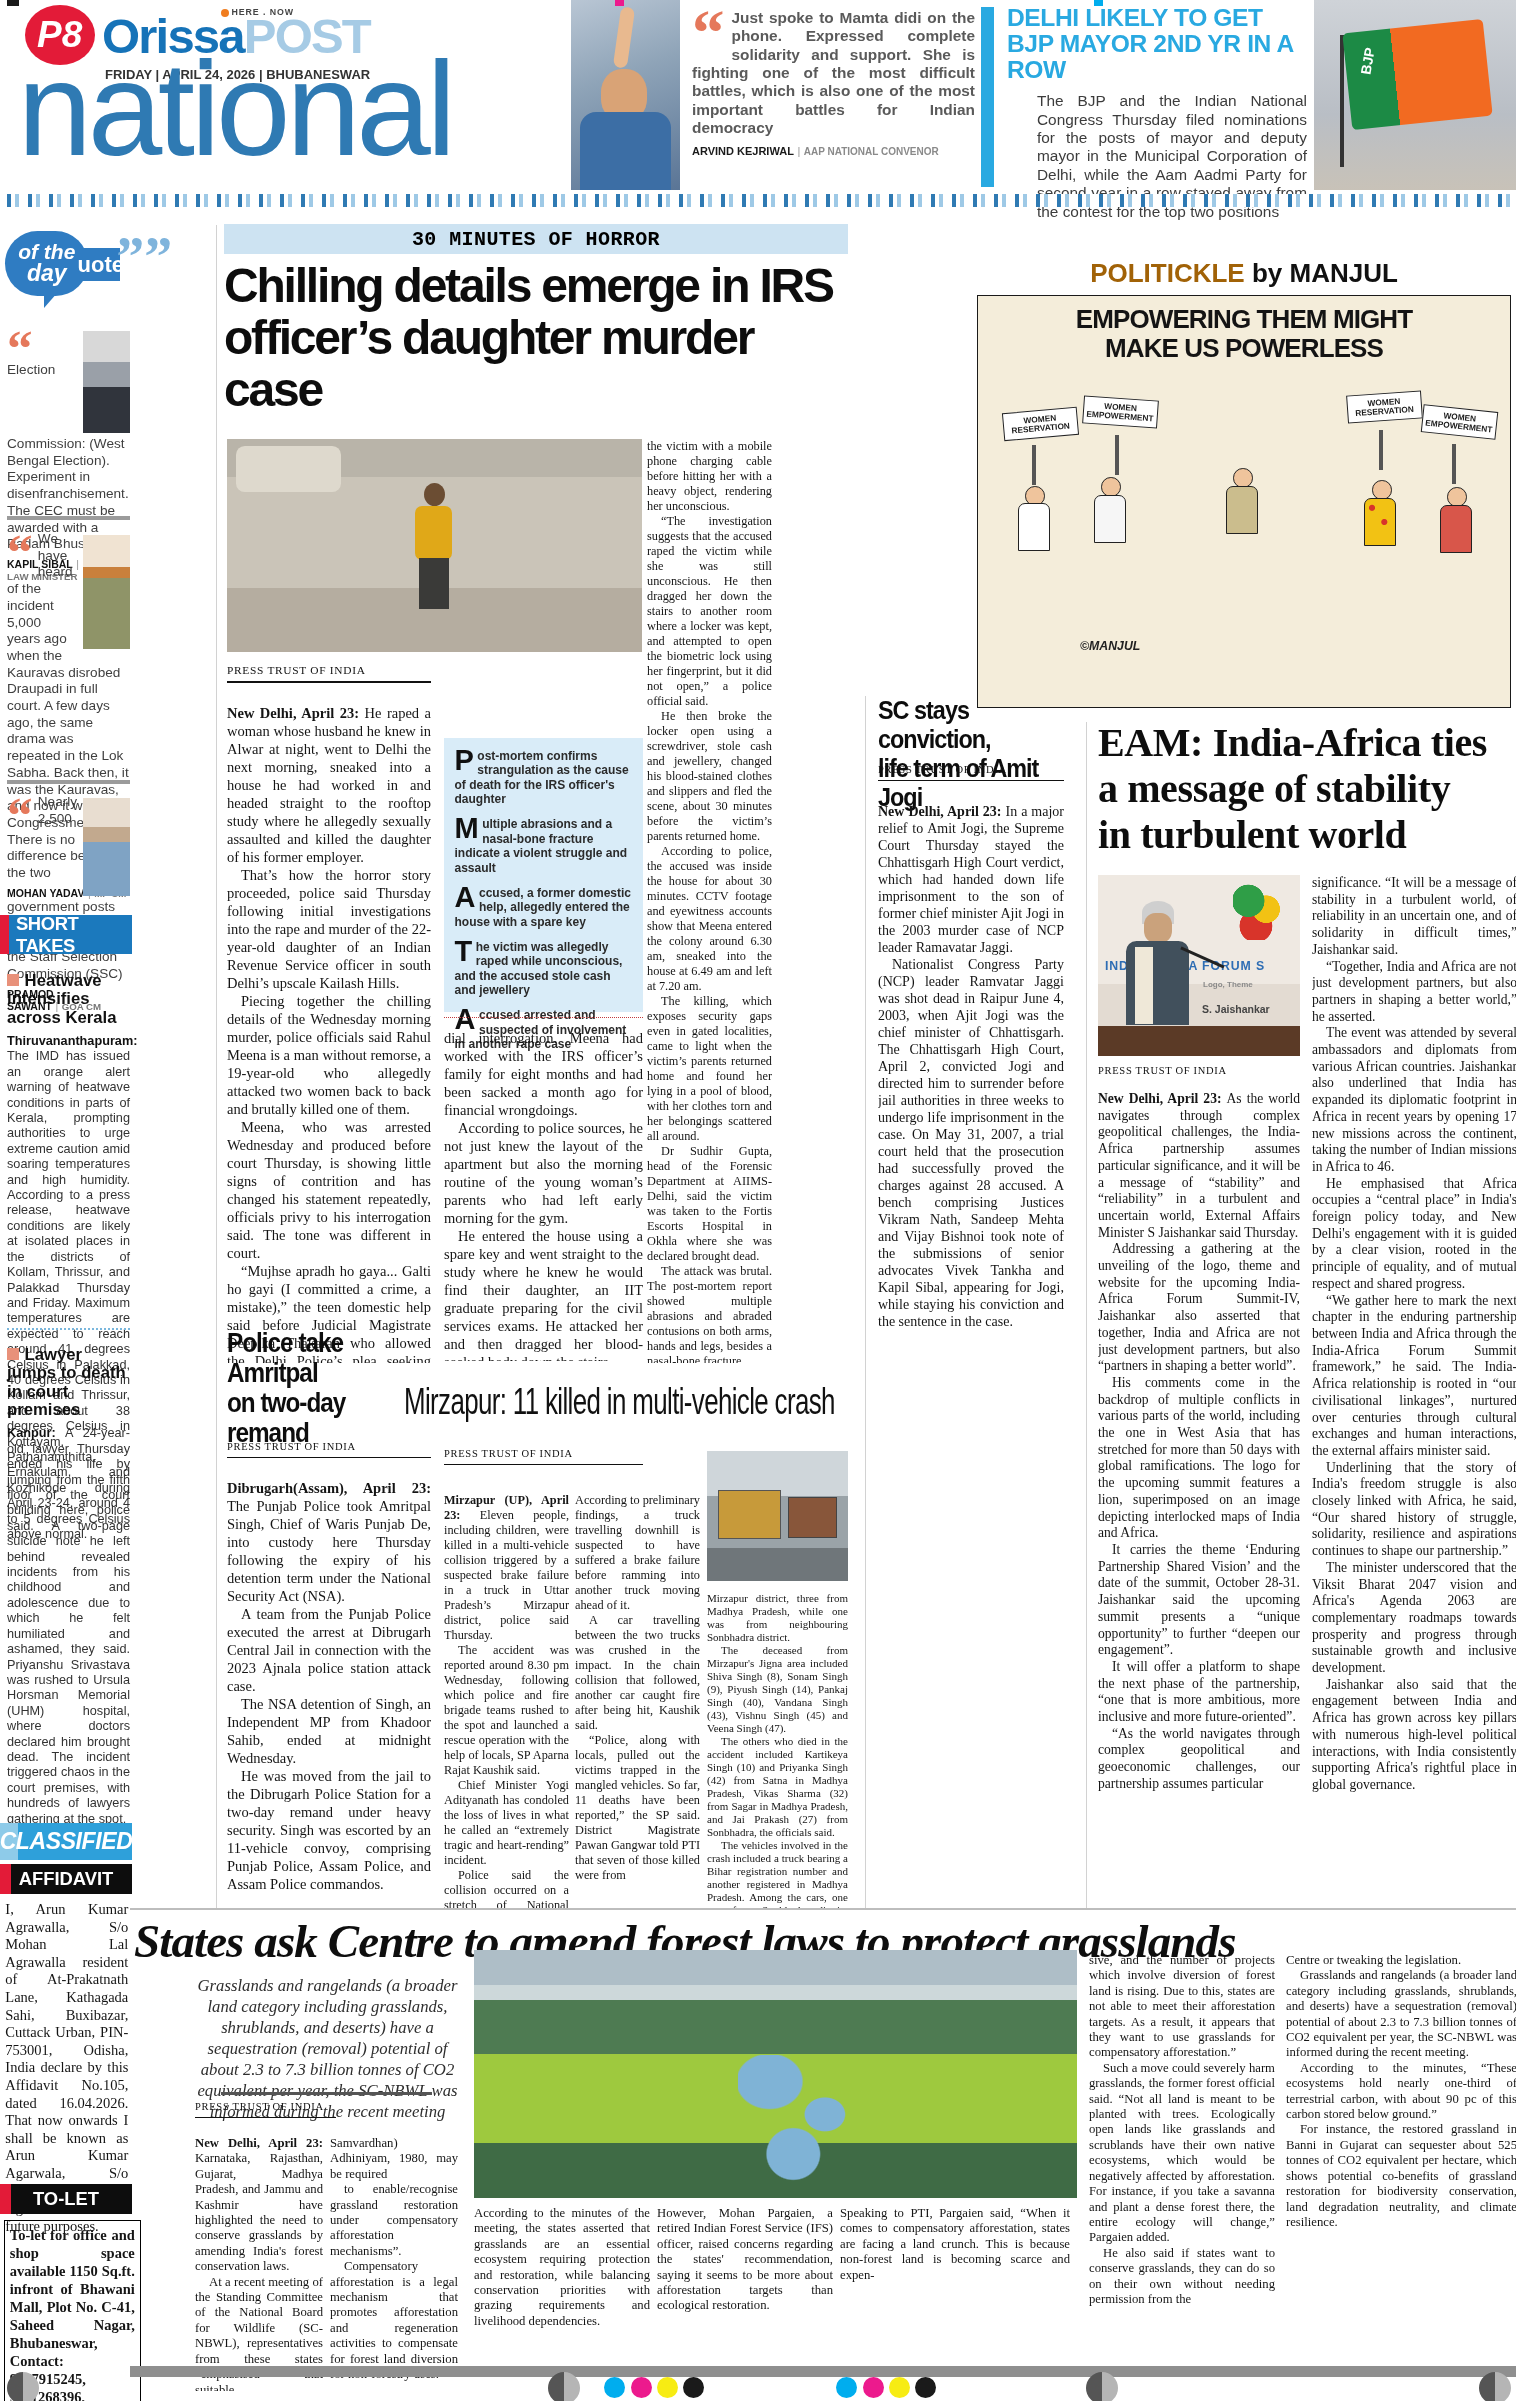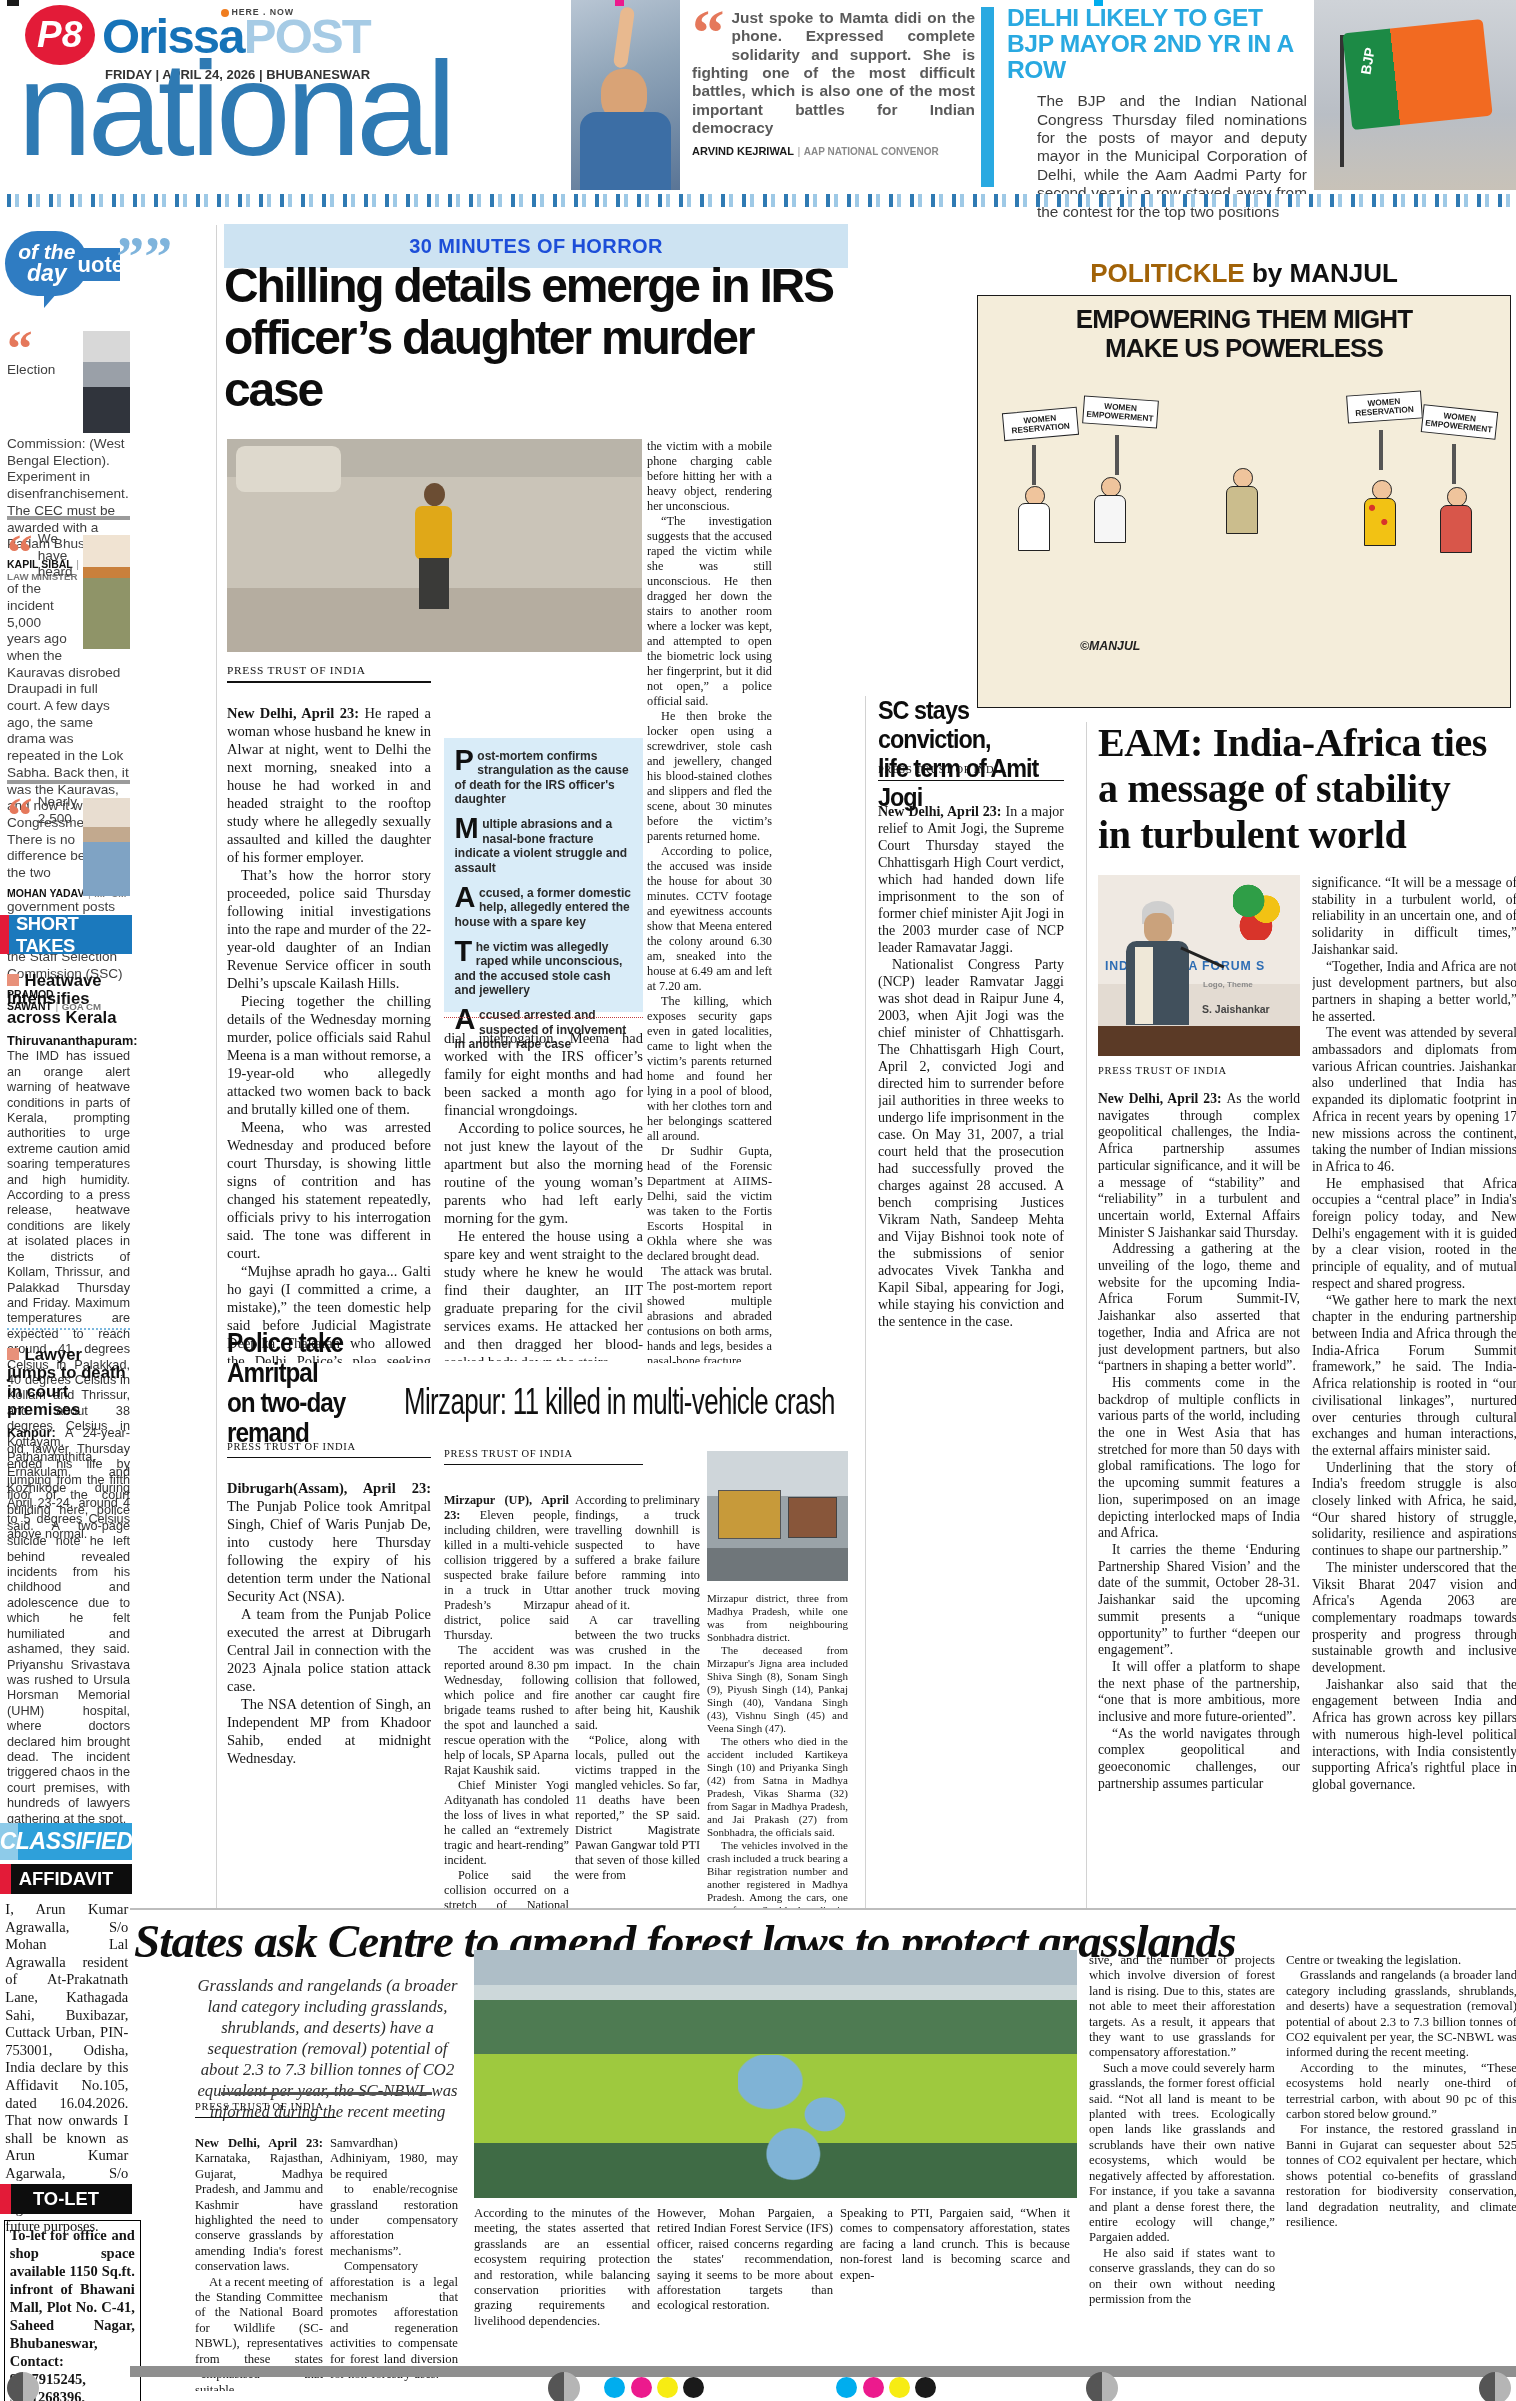--- a/index.html
+++ b/index.html
@@ -66,22 +66,22 @@
   .stbody b{color:#111;}
   .dotdiv{border-top:2.6px dotted #7ab7dd;}
   .clhead{left:0;top:1823px;width:132px;height:37px;background:linear-gradient(90deg,#8ecbe9 0 17.6px,#2ea0da 17.6px);
           display:flex;align-items:center;justify-content:center;color:#fff;font-weight:800;font-style:italic;font-size:23px;letter-spacing:-0.4px;}
   .blackbar{background:#0d0d0d;display:flex;align-items:center;justify-content:center;color:#fff;font-weight:800;font-size:18.4px;}
   .blackbar .red{position:absolute;left:0;top:0;width:10.5px;height:100%;background:#e31b38;}
   .serifbody{font-family:"Liberation Serif",serif;color:#151515;text-align:justify;}
   .affbody{font-size:14.5px;line-height:17.6px;}
   .toletbox{border:1.8px solid #000;padding:5.3px;font-weight:700;font-size:14.5px;line-height:18px;}
   
-  .kicker{left:224px;top:224px;width:624px;height:44px;background:#cde3f2;display:flex;align-items:center;justify-content:center;
-          font-size:20px;font-weight:800;color:#1d4ed8;letter-spacing:0.4px;}
+  .kicker{left:224px;top:224px;width:624px;height:30px;background:#cde3f2;display:flex;align-items:center;justify-content:center;
+          font-size:20px;font-weight:800;color:#000000;letter-spacing:0.4px;font-family:Liberation Mono, monospace;}
   .mainhead{left:224px;top:260px;width:627px;font-weight:800;color:#0d0d0d;font-size:48px;line-height:52px;letter-spacing:-2.2px;}
   .ph-cctv{left:227px;top:439px;width:415px;height:213px;background:linear-gradient(180deg,#b9b4a9 0 18%,#cac4b8 18% 70%,#b5ada0 70%);}
   .cctv-car{position:absolute;left:8.8px;top:7px;width:105px;height:46px;background:#ded9cd;border-radius:8.8px;}
   .cctv-man{position:absolute;left:181px;top:42px;width:51px;height:132px;}
   .cctv-man .shirt{position:absolute;left:7px;top:24.6px;width:37px;height:54px;background:#e0a818;border-radius:7px;}
   .cctv-man .head{position:absolute;left:16px;top:1.8px;width:21px;height:23px;background:#6b4d33;border-radius:50%;}
   .cctv-man .pants{position:absolute;left:10.5px;top:77px;width:30px;height:51px;background:#3a3a38;}
   .byline{font-family:"Liberation Serif",serif;font-size:11.4px;letter-spacing:0.7px;color:#111;
           border-bottom:2.6px solid #111;padding-bottom:5.3px;}
   .byline.thin{border-bottom-width:1.8px;font-size:10.5px;}
@@ -375,20 +375,21 @@
 
   <div class="abs subhead" style="left:227px;top:1328px;width:220px;font-size:27px;line-height:30px;">
     <span class="cond">Police take Amritpal</span><br>
     <span class="cond">on two-day remand</span>
   </div>
   <div class="abs byline thin" style="left:227px;top:1441px;width:204px;">PRESS TRUST OF INDIA</div>
   <div class="abs serifbody pcol t17 clip" style="left:227px;top:1479px;width:204px;height:429px;">
       <p class="serifp"><b class="lead">Dibrugarh(Assam), April 23: </b>The Punjab Police took Amritpal Singh, Chief of Waris Punjab De, into custody here Thursday following the expiry of his detention term under the National Security Act (NSA).</p>
       <p class="serifp">A team from the Punjab Police executed the arrest at Dibrugarh Central Jail in connection with the 2023 Ajnala police station attack case.</p>
       <p class="serifp">The NSA detention of Singh, an Independent MP from Khadoor Sahib, ended at midnight Wednesday.</p>
+      <p class="serifp">He was moved from the jail to the Dibrugarh Police Station for a two-day remand under heavy security. Singh was escorted by an 11-vehicle convoy, comprising Punjab Police, Assam Police, and Assam Police commandos.</p>
     </div>
 
   <div class="abs mirzhead" style="left:404px;top:1381px;">Mirzapur: 11 killed in multi-vehicle crash</div>
   <div class="abs byline thin" style="left:444px;top:1448px;width:199px;">PRESS TRUST OF INDIA</div>
   <div class="abs ph ph-truck">
     <div class="truck1"></div>
     <div class="truck2"></div>
   </div>
   <div class="abs serifbody pcol t14 clip" style="left:444px;top:1493px;width:125px;height:416px;">
       <p class="serifp"><b class="lead">Mirzapur (UP), April 23: </b>Eleven people, including children, were killed in a multi-vehicle collision triggered by a suspected brake failure in a truck in Uttar Pradesh’s Mirzapur district, police said Thursday.</p>

